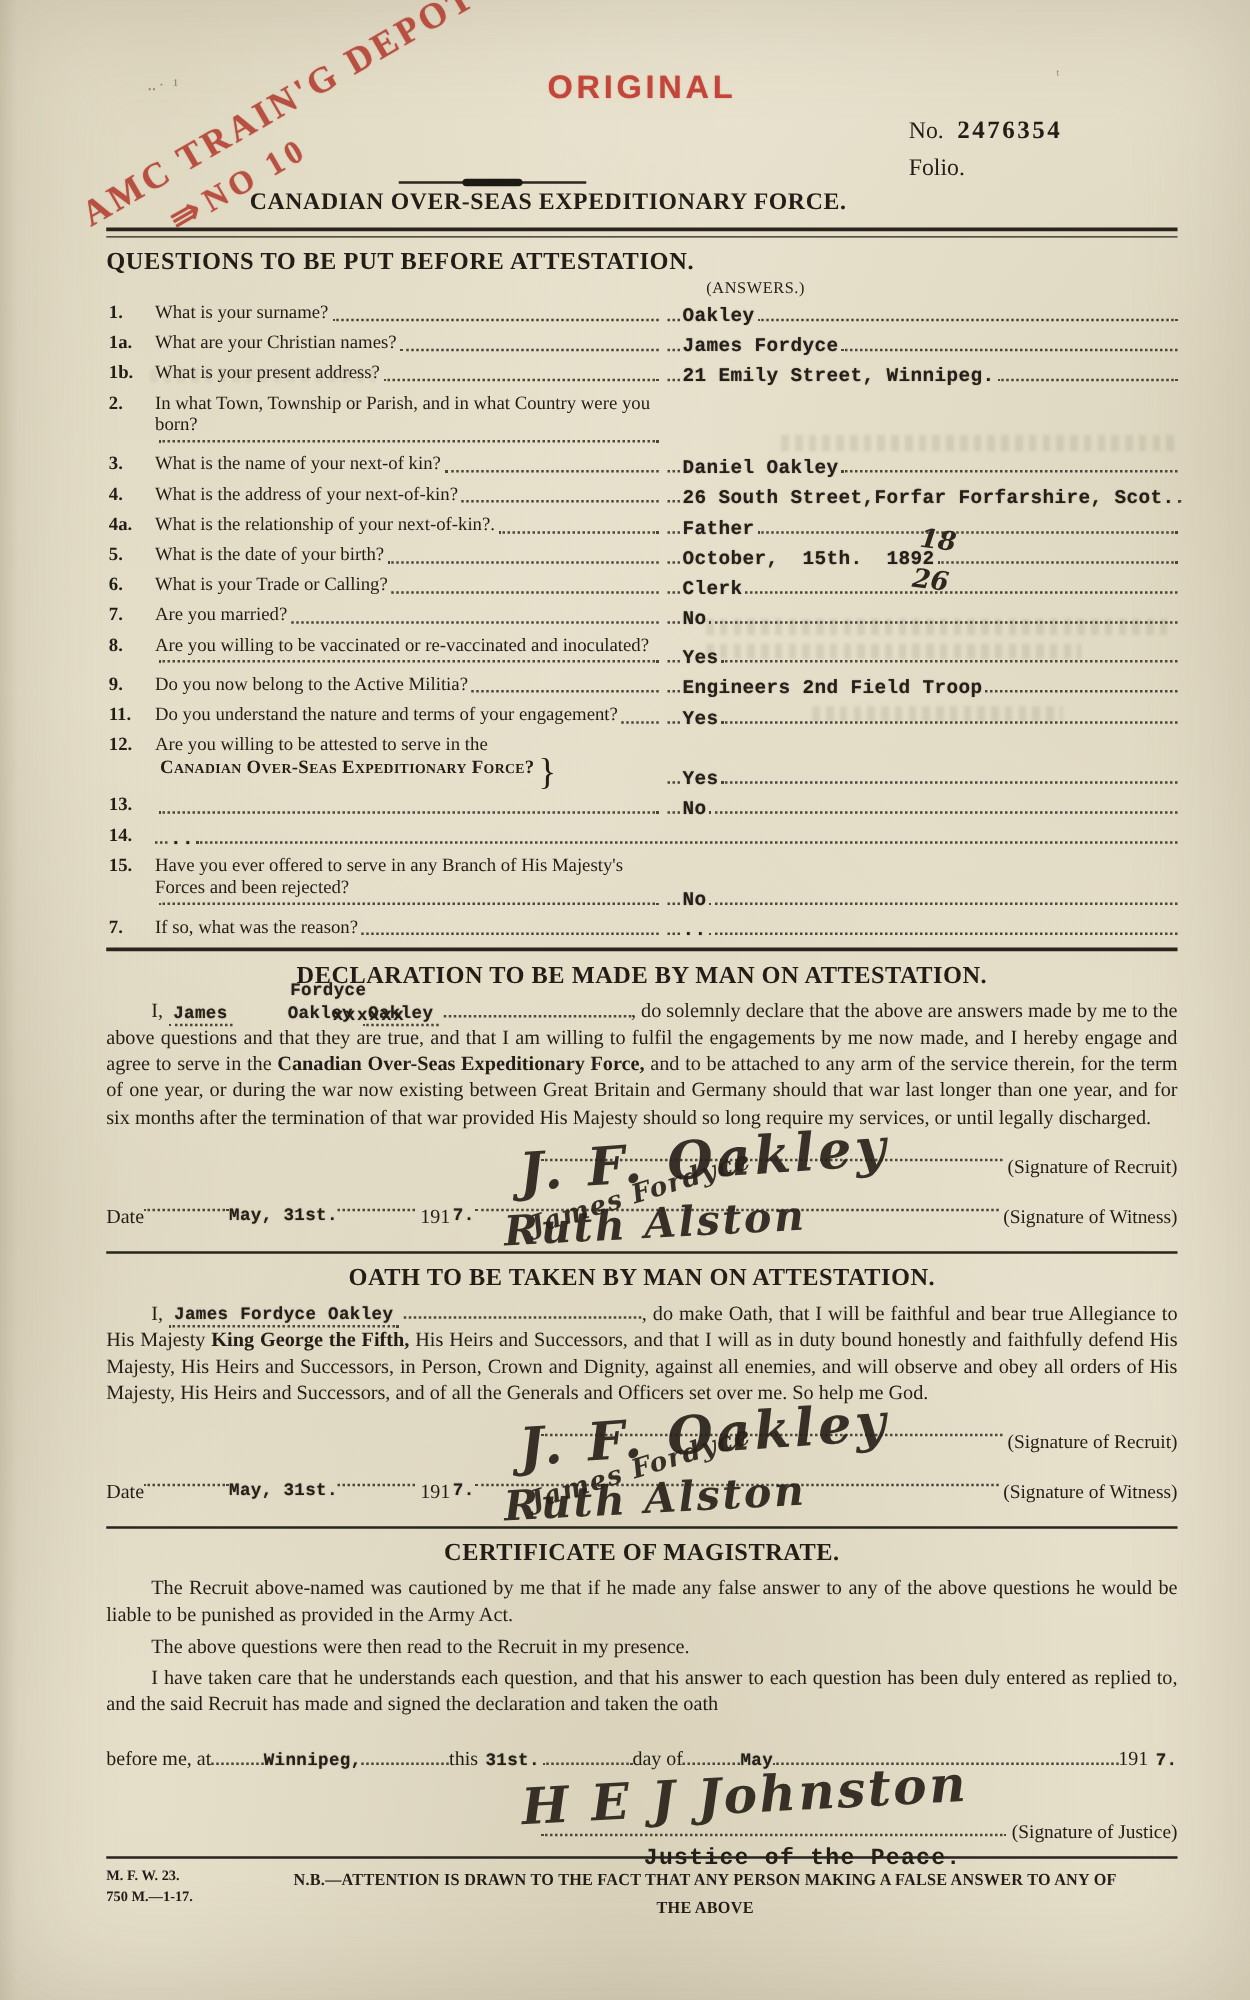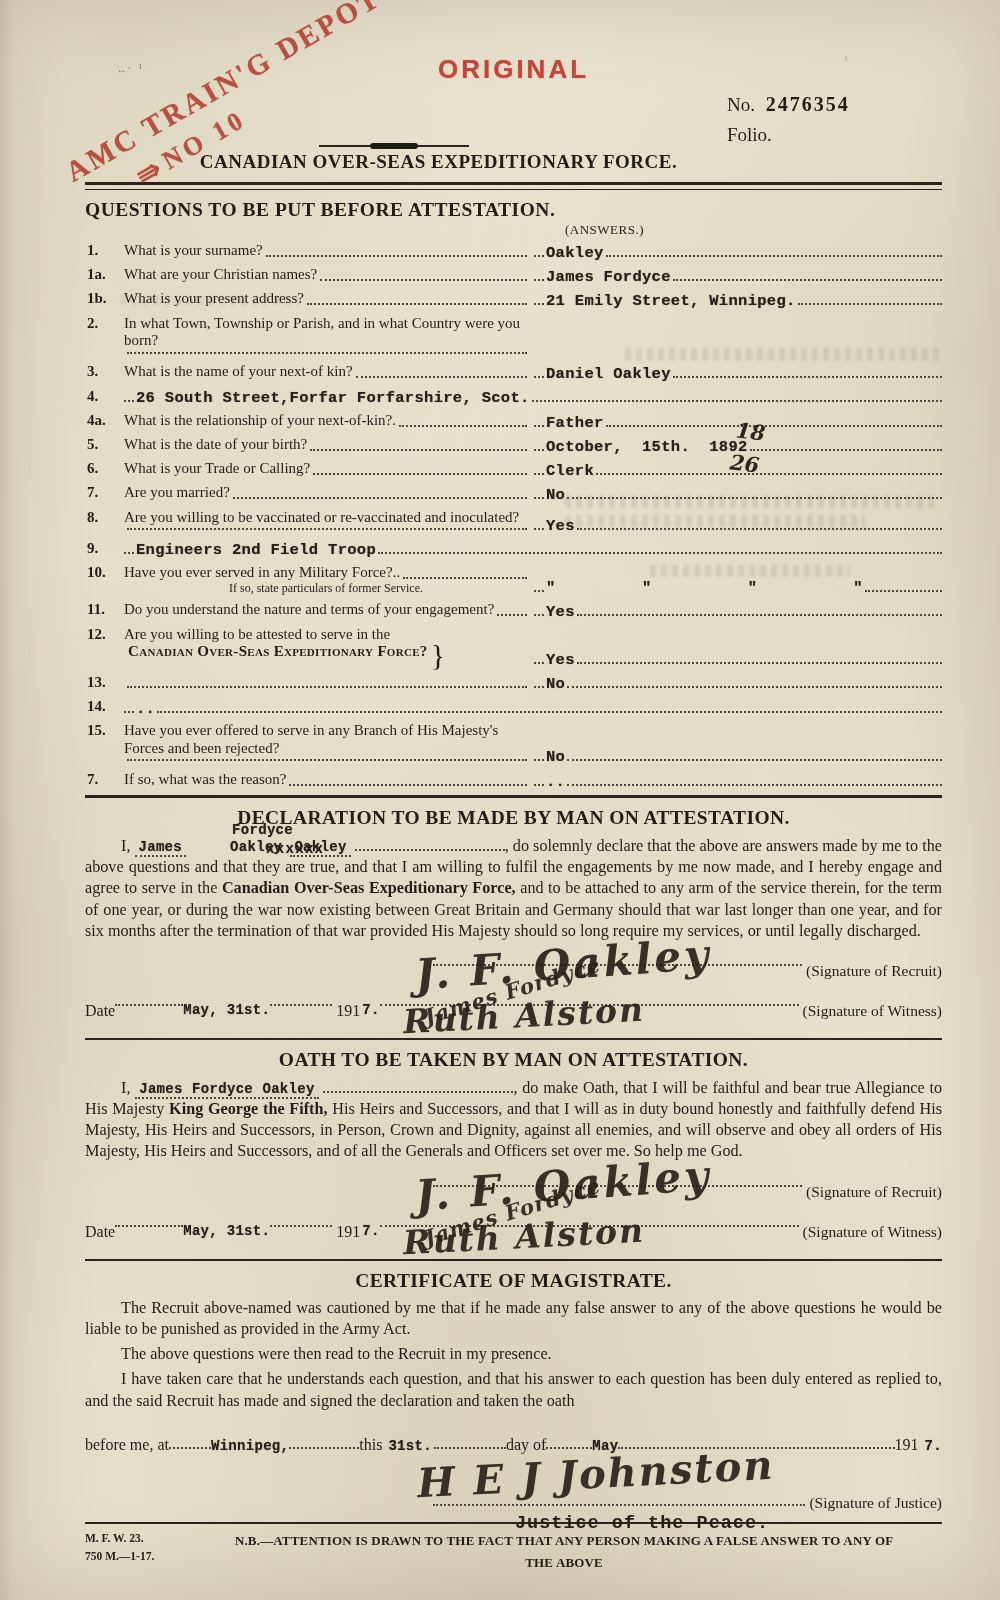--- a/index.html
+++ b/index.html
@@ -210,20 +210,24 @@
             <span class="leader"></span>
           </div>
           <div class="anscell">
             <span class="ansleader pre"></span>
             <span class="anstext">Daniel Oakley</span>
             <span class="ansleader post"></span>
           </div>
         </div>
         <div class="qrow">
           <span class="qnum">4.</span>
+          <div class="qtext">
+            <span class="qspan">What is the address of your next-of-kin?</span>
+            <span class="leader"></span>
+          </div>
           <div class="anscell">
             <span class="ansleader pre"></span>
             <span class="anstext">26 South Street,Forfar Forfarshire, Scot.</span>
             <span class="ansleader post"></span>
           </div>
         </div>
         <div class="qrow">
           <span class="qnum">4a.</span>
           <div class="qtext">
             <span class="qspan">What is the relationship of your next-of-kin?.</span>
@@ -280,36 +284,27 @@
             <span class="leader"></span>
           </div>
           <div class="anscell">
             <span class="ansleader pre"></span>
             <span class="anstext">Yes</span>
             <span class="ansleader post"></span>
           </div>
         </div>
         <div class="qrow">
           <span class="qnum">9.</span>
+          <div class="qtext">
+            <span class="qspan">Do you now belong to the Active Militia?</span>
+            <span class="leader"></span>
+          </div>
           <div class="anscell">
             <span class="ansleader pre"></span>
             <span class="anstext">Engineers 2nd Field Troop</span>
-            <span class="ansleader post"></span>
-          </div>
-        </div>
-        <div class="qrow">
-          <span class="qnum">10.</span>
-          <div class="qtext">
-            <span class="qspan">Have you ever served in any Military Force?..</span>
-            <span class="leader"></span>
-            <div class="qnote">If so, state particulars of former Service.</div>
-          </div>
-          <div class="anscell">
-            <span class="ansleader pre"></span>
-            <span class="anstext">"         "          "          "</span>
             <span class="ansleader post"></span>
           </div>
         </div>
         <div class="qrow">
           <span class="qnum">11.</span>
           <div class="qtext">
             <span class="qspan">Do you understand the nature and terms of your engagement?</span>
             <span class="leader"></span>
           </div>
           <div class="anscell">

